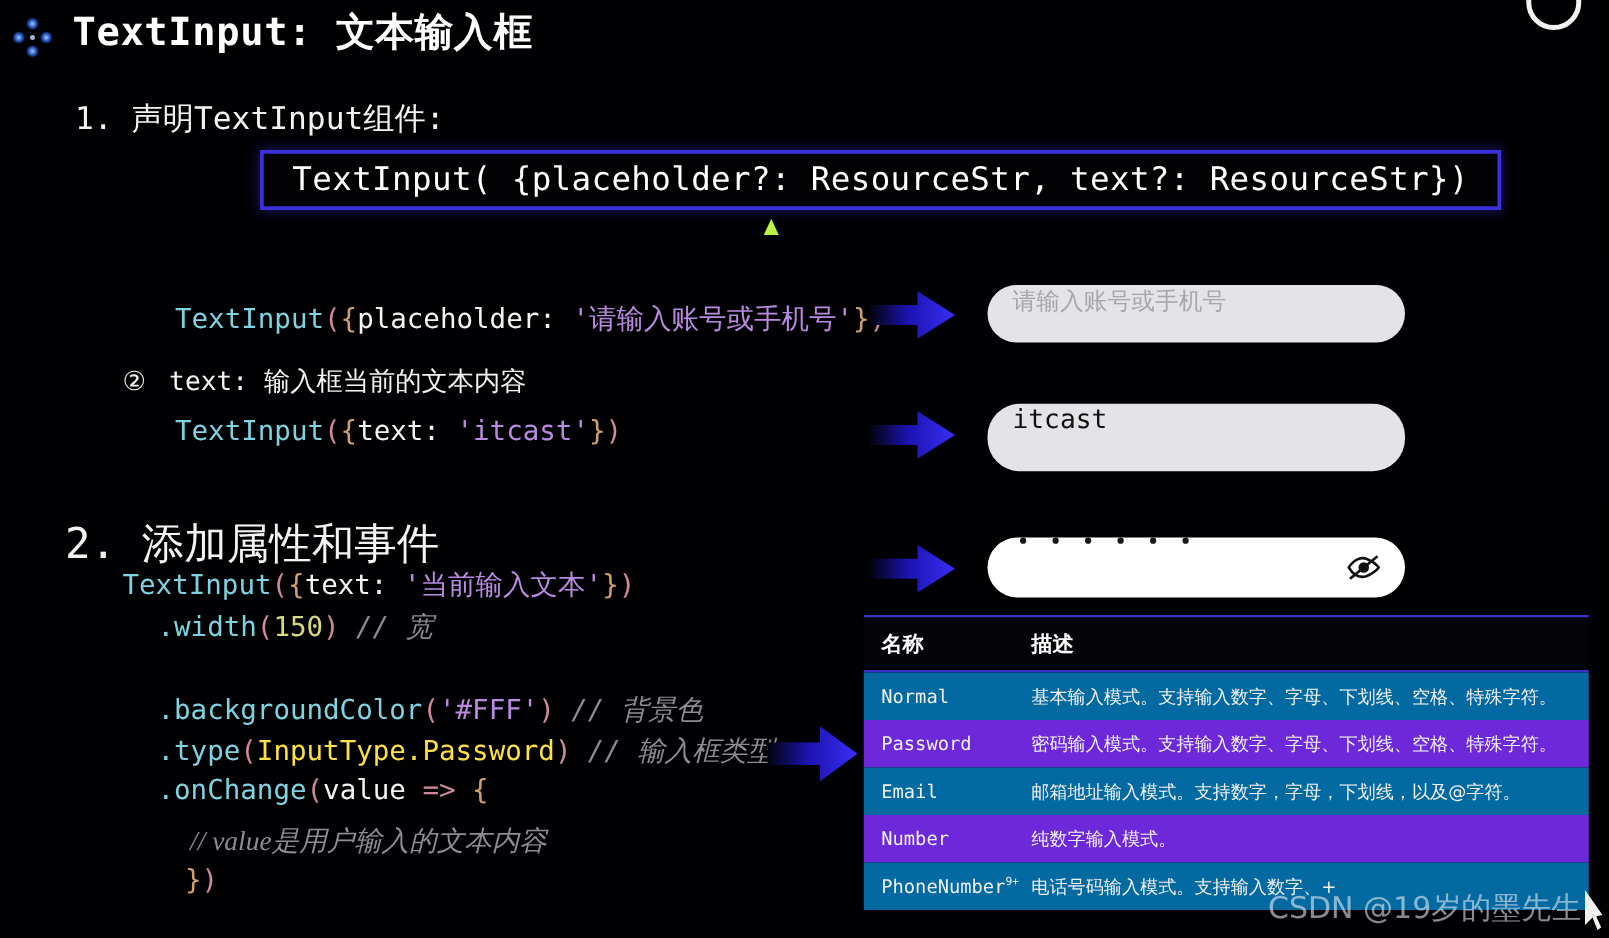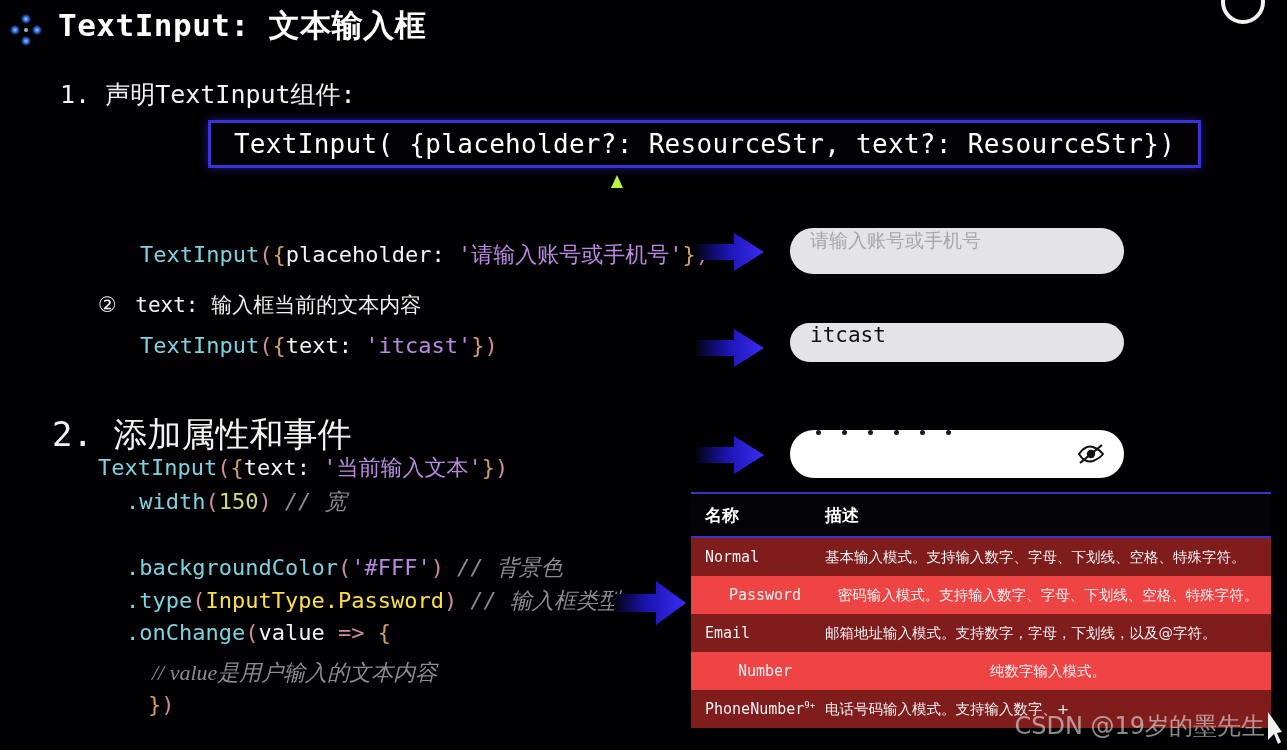--- a/index.html
+++ b/index.html
@@ -130,22 +130,22 @@
   }
   .tbl-rule { height: 2px; background: #3b33c8; width: 100%; }
   #tbl-head {
     display: flex; align-items: center;
     height: 42px; background: #030308;
   }
   .tbl-row {
     display: flex; align-items: center;
     height: 38px;
   }
-  .tbl-row.alt { background: #7f1d1d; }
-  .tbl-row.plain { background: #ef4444; text-align: center; }
+  .tbl-row.alt { background: #0369a1; }
+  .tbl-row.plain { background: #6d28d9; }
   .th {
     font-family: "DejaVu Sans", sans-serif;
     font-weight: bold; font-size: 17px; color: #ffffff;
   }
   .td-name {
     font-family: "DejaVu Sans Mono", "Liberation Mono", monospace;
     font-size: 15px; color: #f0f0f2;
     position: relative;
   }
   .td-name sup { font-size: 9px; vertical-align: super; }
@@ -275,21 +275,21 @@
   </svg>
 
   <svg class="arrow" style="left:612px; top:578px; width:76px; height:50px;" viewBox="0 0 76 50">
     <path d="M2,16 L44,16 L44,3 L74,25 L44,47 L44,34 L2,34 Z" fill="url(#ag1)"></path>
   </svg>
 
   <div class="tf tf-grey" style="left:790px; top:228px; width:334px; height:46px;">
     <span class="tf-placeholder">请输入账号或手机号</span>
   </div>
 
-  <div class="tf tf-grey" style="left:790px; top:323px; width:334px; height:39px;">
+  <div class="tf tf-grey" style="left:790px; top:323px; width:334px; height:54px;">
     <span class="tf-value">itcast</span>
   </div>
 
   <div class="tf tf-white" style="left:790px; top:430px; width:334px; height:48px; position:absolute;">
     <span class="pw-dots">
       <i class="pw-dot"></i>
         <i class="pw-dot"></i>
         <i class="pw-dot"></i>
       <i class="pw-dot"></i>
         <i class="pw-dot"></i>

